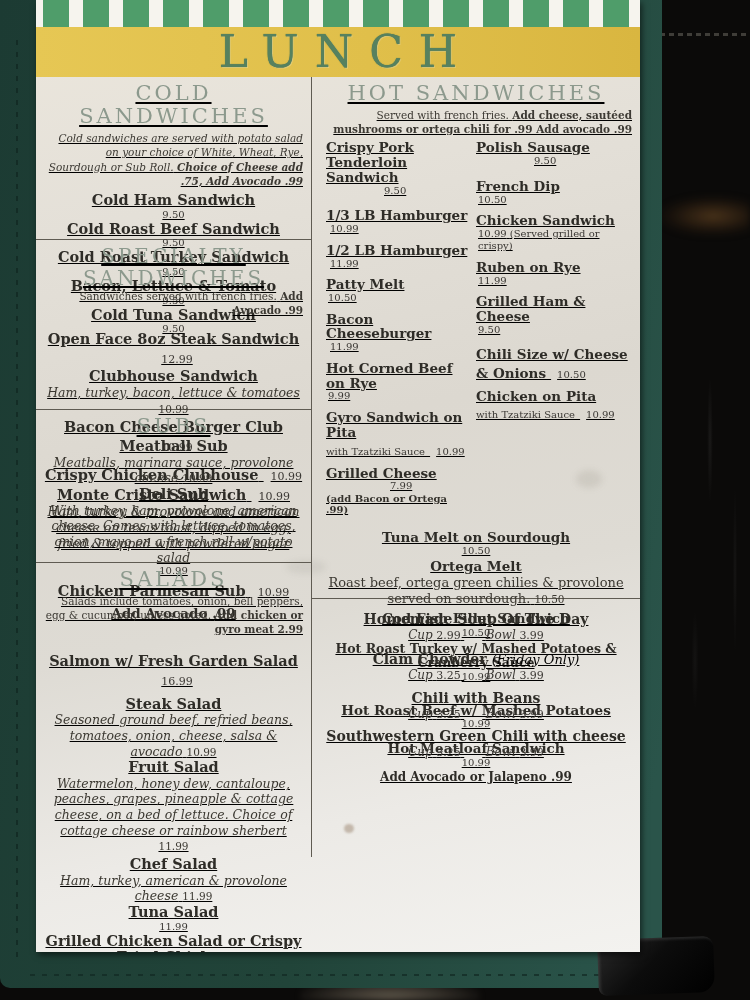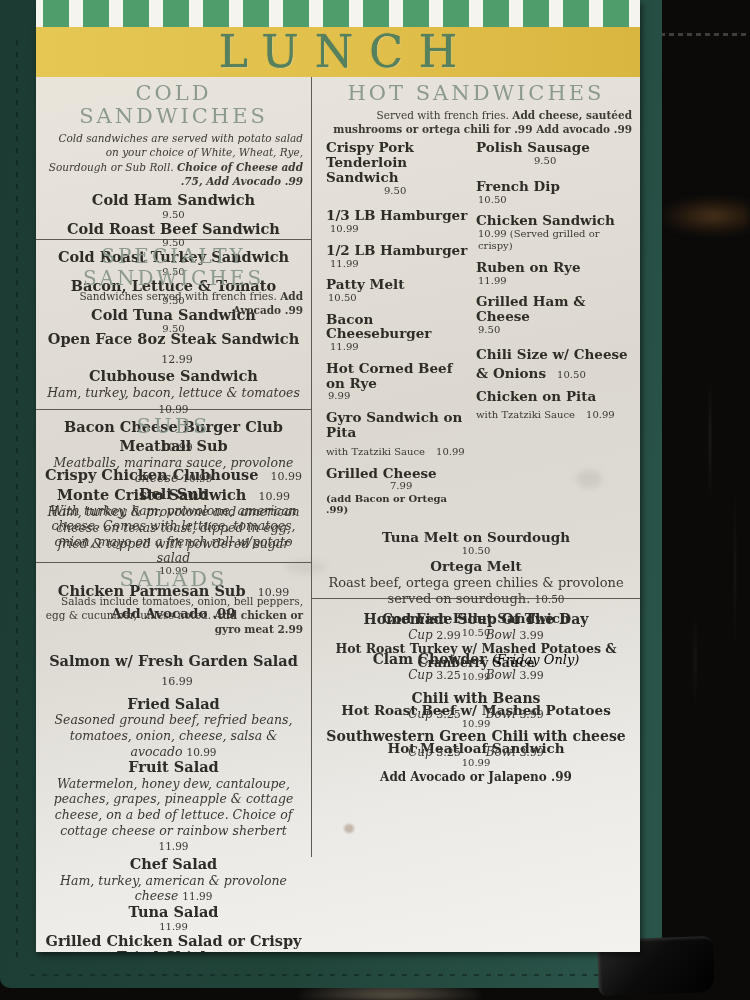--- a/index.html
+++ b/index.html
@@ -43,21 +43,21 @@
   .smudge2{position:absolute;left:540px;top:470px;width:26px;height:18px;border-radius:50%;
     background:rgba(120,115,100,.14);filter:blur(3px);}
   .smudge3{position:absolute;left:250px;top:560px;width:40px;height:14px;border-radius:50%;
     background:rgba(110,105,95,.10);filter:blur(3px);}
   .stripes{height:27px;
     background:repeating-linear-gradient(90deg,#f6f4ee 0 7px,#4f9d6a 7px 33px,#f6f4ee 33px 40px);}
   .banner{height:50px;display:flex;align-items:center;justify-content:center;
     background:linear-gradient(90deg,#e6c754 0%,#e0bf4a 55%,#d9b640 100%);}
   .banner .lunch{font-size:44px;line-height:44px;letter-spacing:16px;padding-left:16px;
     color:#56815f;text-shadow:0 0 1px #3f6a4c, 1px 1px 0 rgba(255,255,255,.25);}
-  .content{display:flex;height:780px;}
+  .content{display:flex;height:780px;text-decoration:underline;}
   .col-left{width:294px;border-right:1px solid #5f5b52;box-sizing:border-box;}
   .col-right{flex:1;box-sizing:border-box;}
   
   .sec{box-sizing:border-box;padding:5px 8px 0 8px;}
   .sec.bordered{border-bottom:1px solid #5f5b52;}
   .sec-title{text-align:center;font-size:21px;letter-spacing:3px;color:#8c998d;
     font-weight:400;line-height:1.1;}
   .sec-title.small{font-size:20px;}
   .intro{text-align:right;font-size:10.5px;line-height:1.35;color:#3c3933;margin-top:3px;}
   .intro .reg{font-style:italic;}
@@ -208,21 +208,21 @@
         <div class="sec-title">SALADS</div>
         <div class="intro upright">
           <span class="reg">Salads include tomatoes, onion, bell peppers, egg &amp; cucumber, unless noted.</span>
           <span class="b">Add chicken or gyro meat 2.99</span>
         </div>
         <div class="mi pinline" style="margin-top:14px;">
           <span class="nm">Salmon w/ Fresh Garden Salad</span>
           <span class="pr">16.99</span>
         </div>
         <div class="mi" style="margin-top:7px;">
-          <span class="nm">Fried Salad</span>
+          <span class="nm">Steak Salad</span>
           <span class="ds">
             <span>Seasoned ground beef, refried beans, tomatoes, onion, cheese, salsa &amp; avocado</span>
             <span class="dp">10.99</span>
           </span>
         </div>
         <div class="mi" style="margin-top:0;">
           <span class="nm">Fruit Salad</span>
           <span class="ds">
             <span>Watermelon, honey dew, cantaloupe, peaches, grapes, pineapple &amp; cottage cheese, on a bed of lettuce.  Choice of cottage cheese or rainbow sherbert</span>
             <span class="dp">11.99</span>

